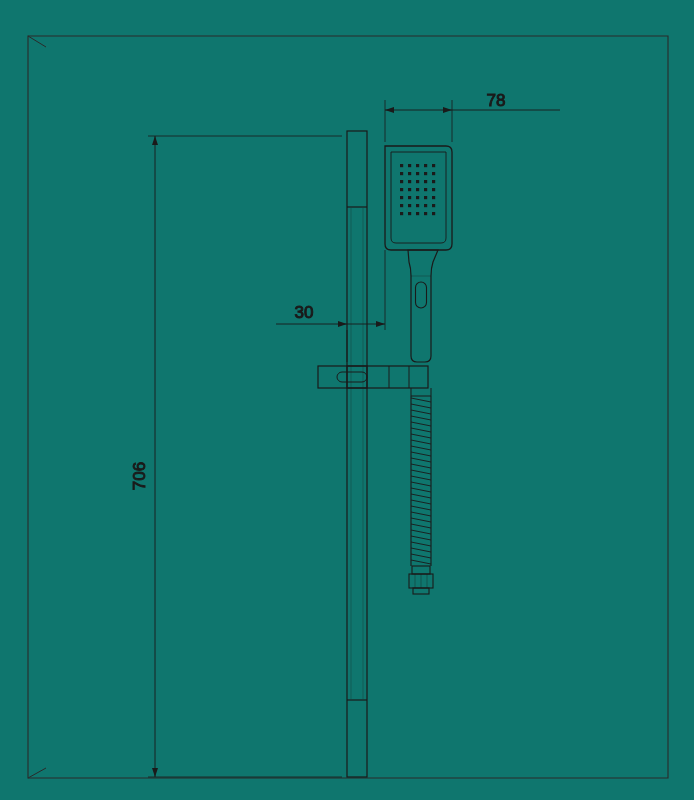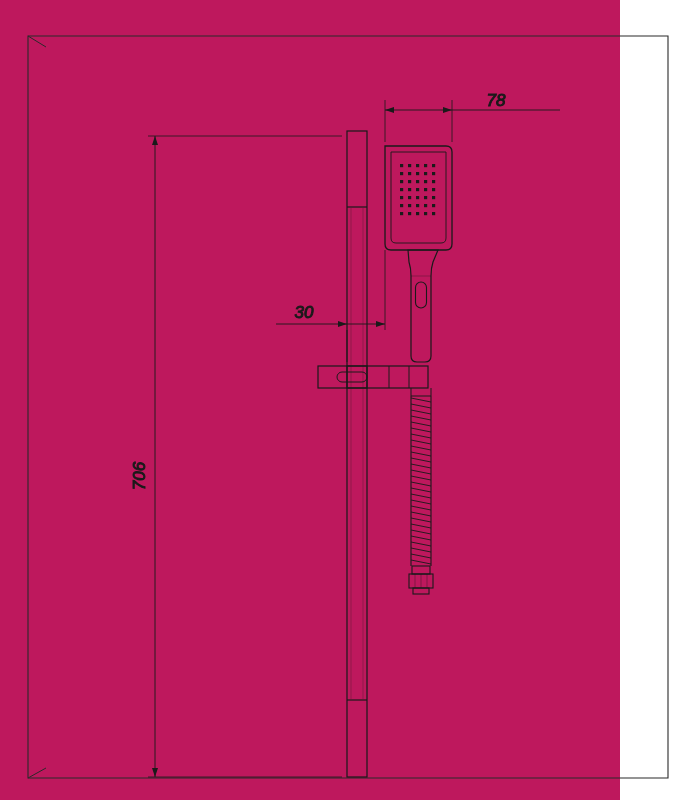--- a/index.html
+++ b/index.html
@@ -8,24 +8,23 @@
     background: #ffffff;
   }
   body {
     width: 694px;
     height: 800px;
     font-family: "Liberation Sans", sans-serif;
     overflow: hidden;
   }
   #drawing-root {
     position: relative;
-    width: 620px;
+    width: 694px;
     height: 800px;
-    background: #be185d;
-    font-style: italic;
+    background: #0f766e;
   }
   svg#technical-drawing {
     display: block;
     width: 694px;
     height: 800px;
   }
   .dim-text {
     font-family: "Liberation Sans", sans-serif;
     font-size: 17px;
     fill: #1a1a1a;

